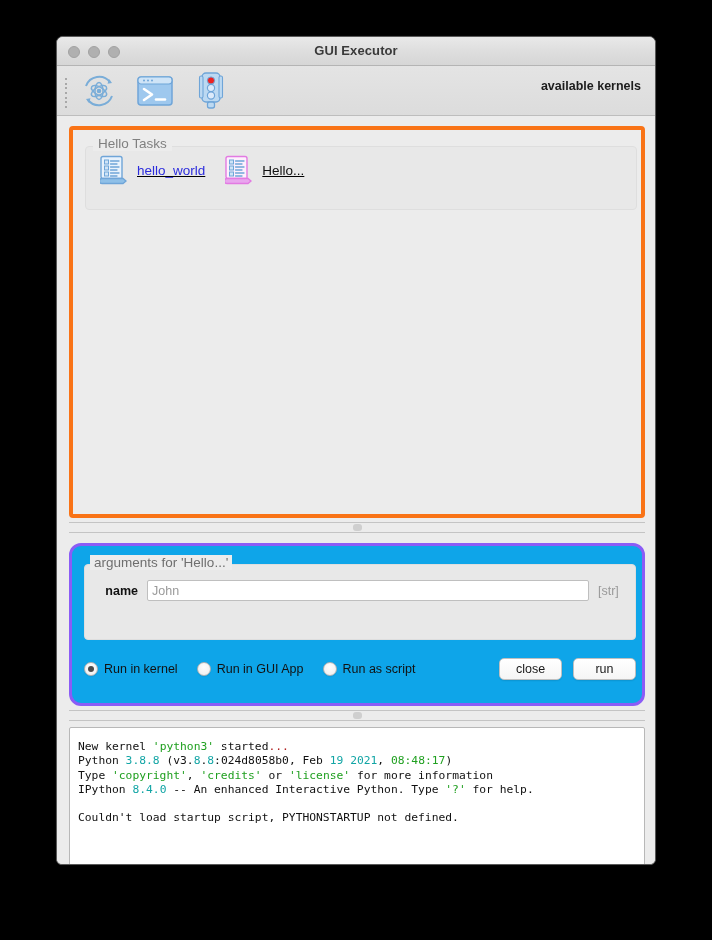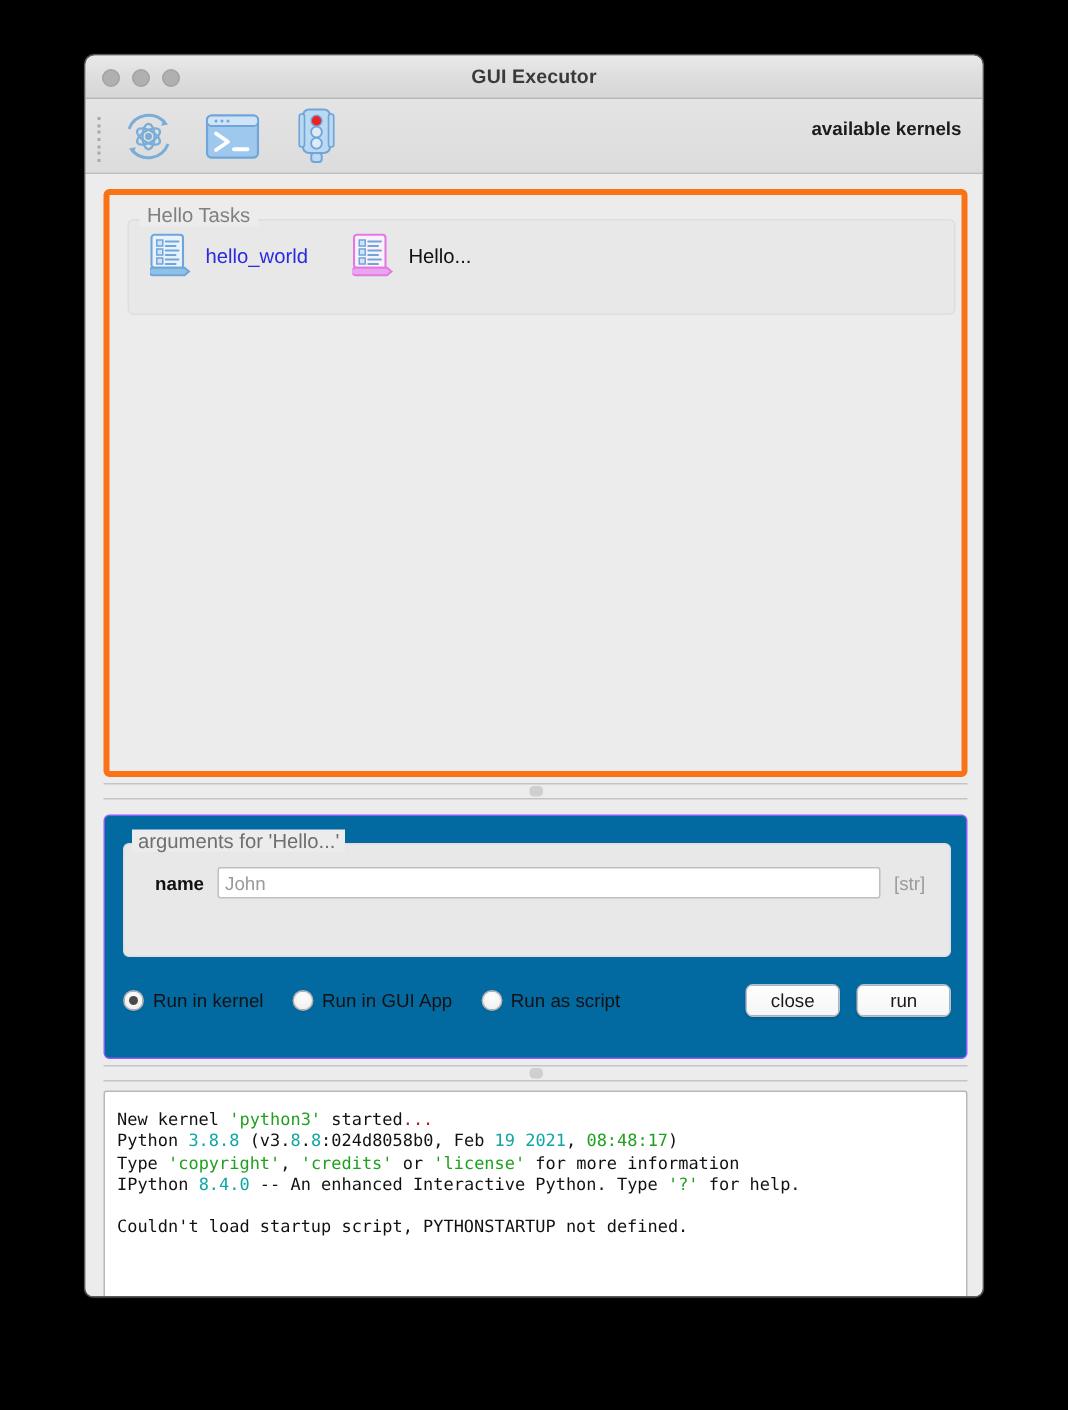--- a/index.html
+++ b/index.html
@@ -131,21 +131,21 @@
   .group-frame {
     margin-top: 0;
     border: 1px solid #dedede;
     border-radius: 4px;
     background: #e8e8e8;
     height: 64px;
     position: relative;
   }
   .task-items {
     position: absolute; left: 14px; top: 8px;
-    display: flex; align-items: flex-end; gap: 30px;
+    display: flex; align-items: flex-end; gap: 20px; text-decoration: underline;
   }
   .task-item {
     display: flex; align-items: center; gap: 9px;
     cursor: default;
   }
   .task-label { font-size: 13.5px; }
   .task-label.link { color: #2b2bdd; }
   .task-label.plain { color: #111; }
 
   
@@ -162,23 +162,23 @@
     width: 9px; height: 7px;
     background: #cfcfcf;
     border-radius: 3px;
   }
 
   
   .args-panel {
     position: absolute;
     left: 12px; top: 427px;
     width: 576px; height: 163px;
-    background: #0369a1;
-    border: 1px solid #8b5cf6;
-    border-radius: 4px;
+    background: #0ea5e9;
+    border: 3px solid #8b5cf6;
+    border-radius: 12px;
   }
   .args-title {
     position: absolute;
     left: 18px; top: 9px;
     font-size: 13.5px; color: #6f6f6f;
     background: #ececec;
     padding: 0 4px;
     z-index: 3;
   }
   .args-frame {

